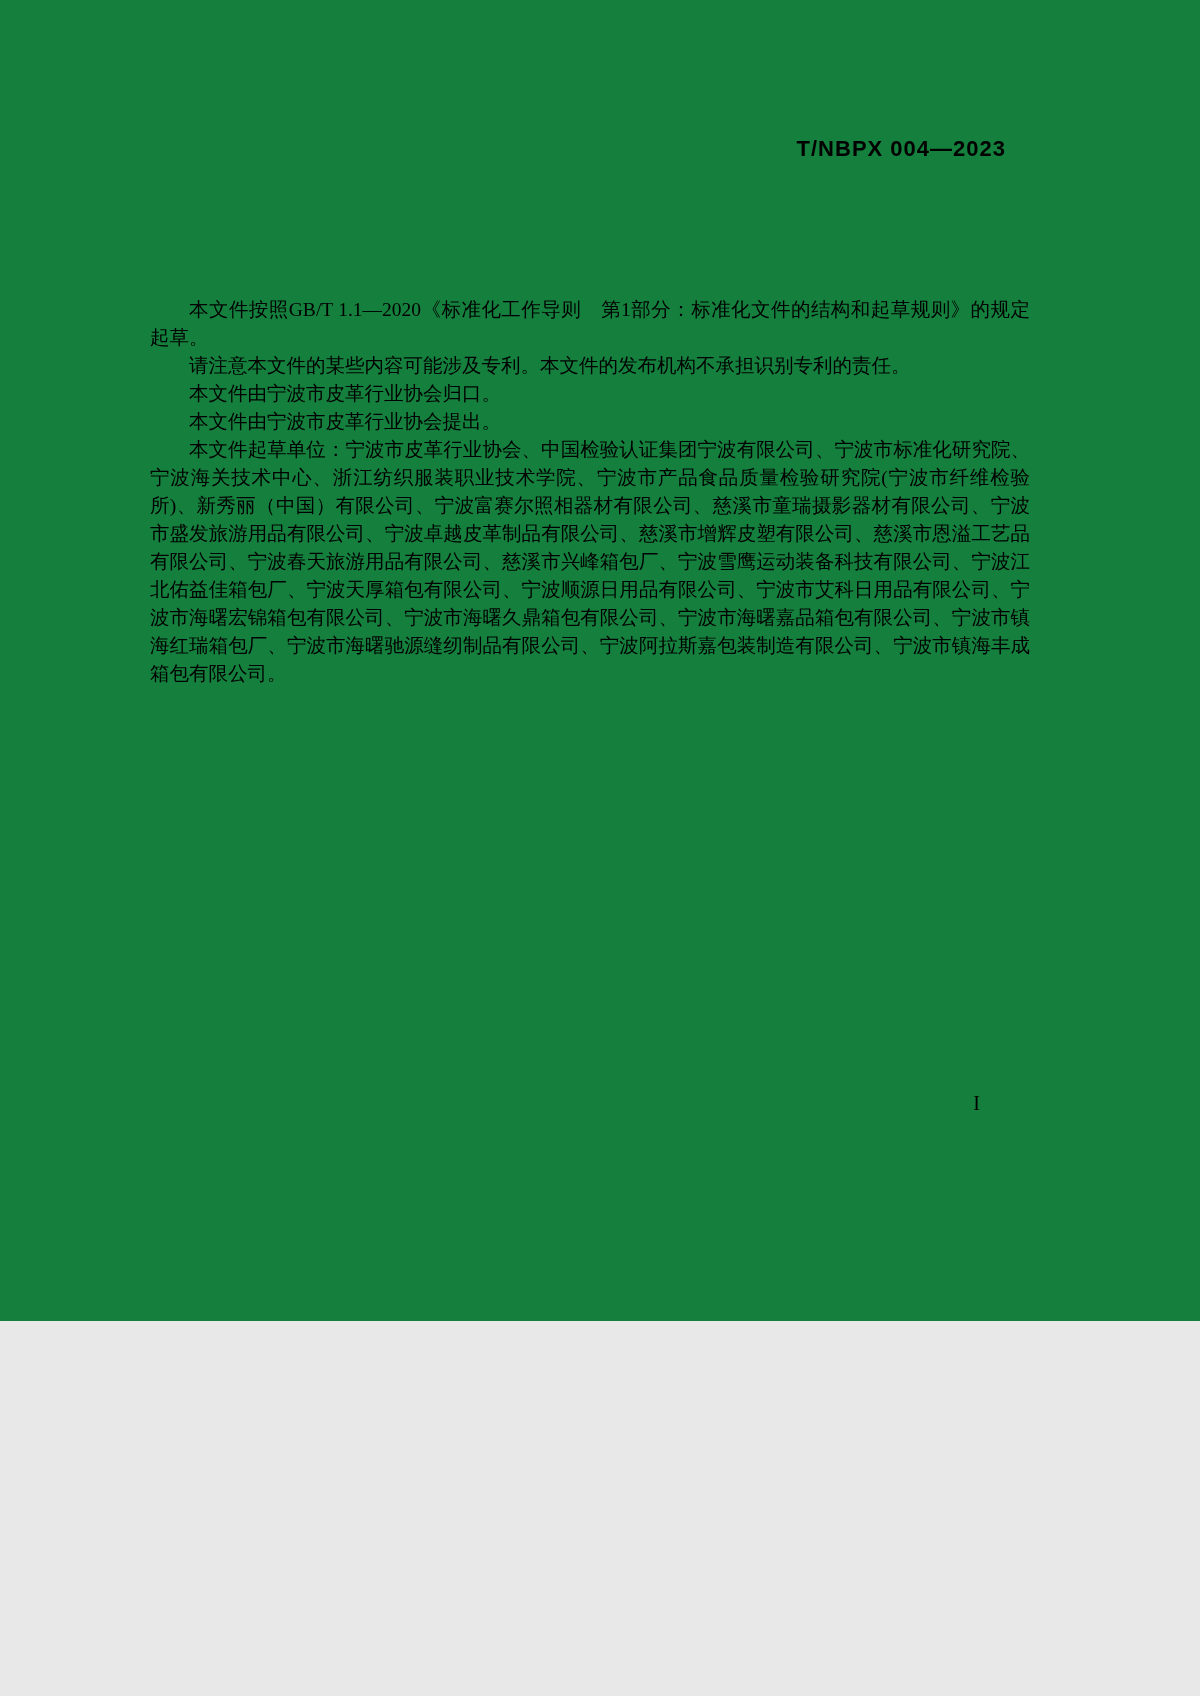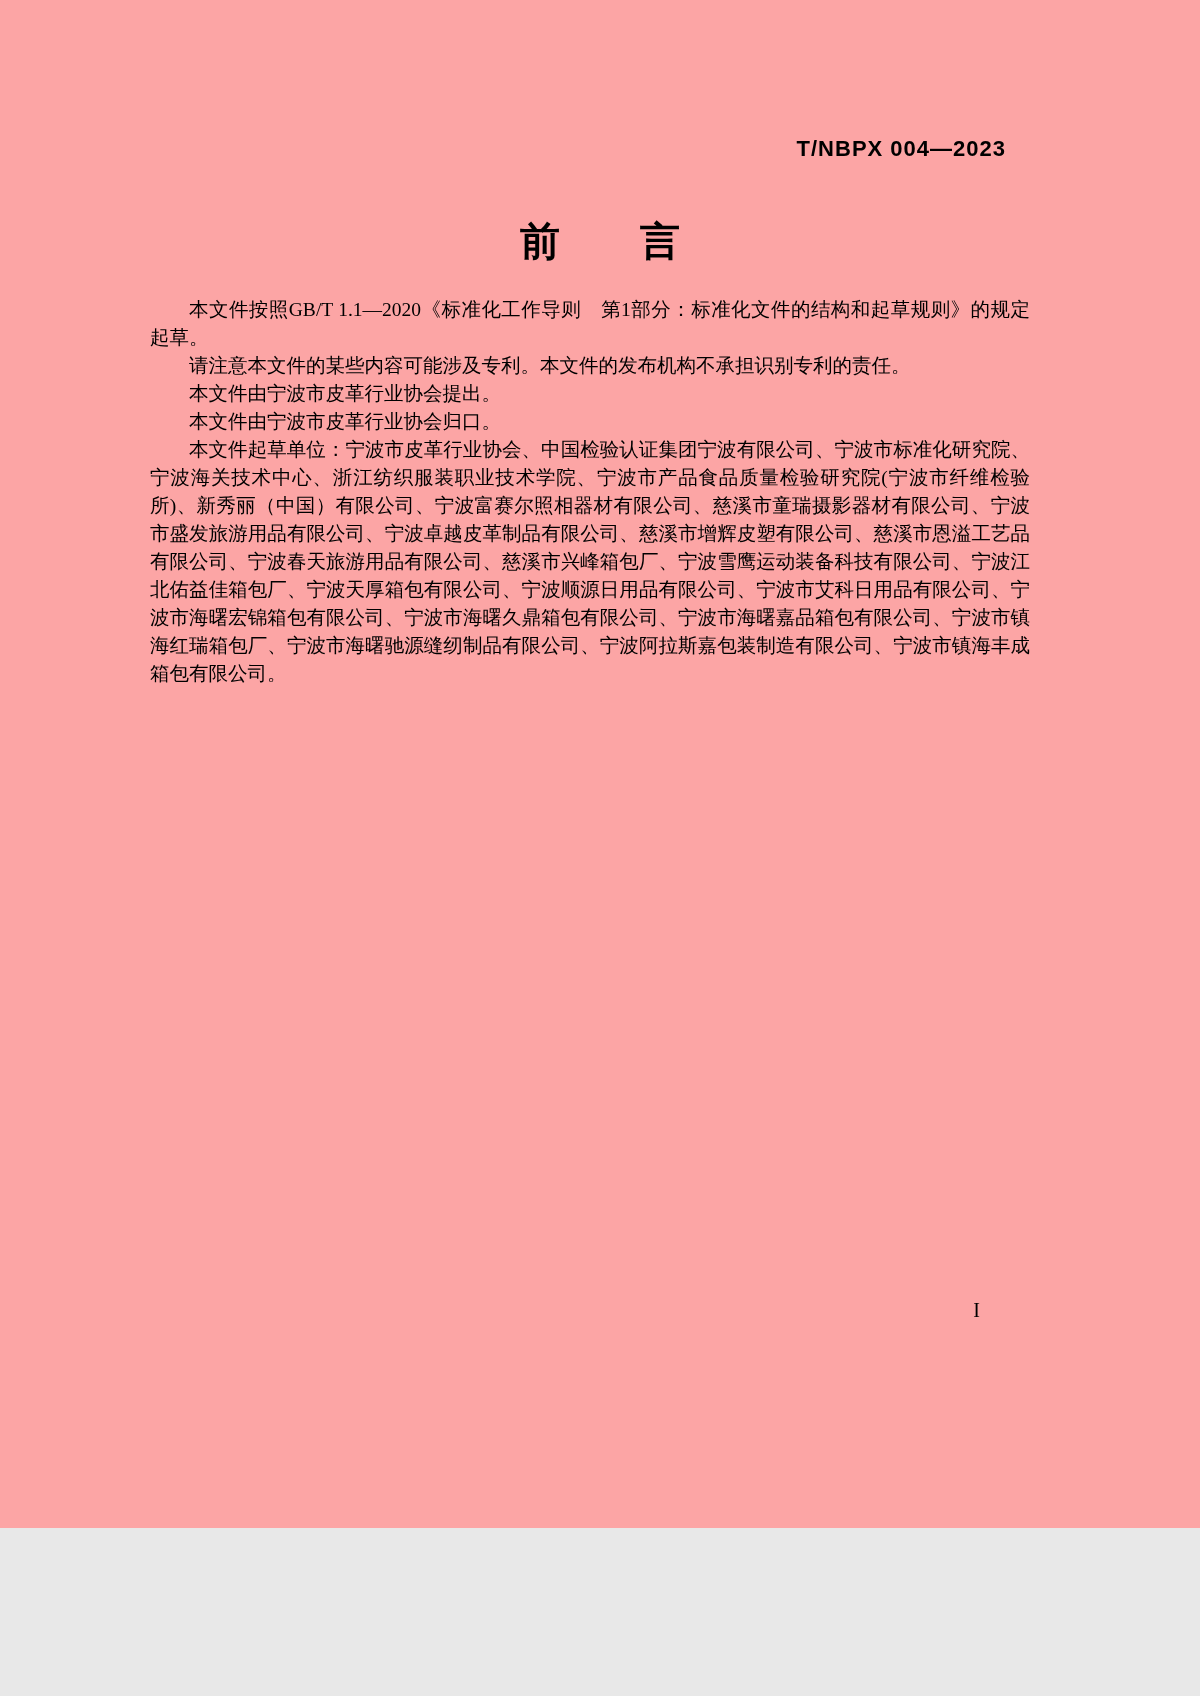--- a/index.html
+++ b/index.html
@@ -3,23 +3,23 @@
 <meta charset="utf-8">
 <style>
   html, body {
     margin: 0;
     padding: 0;
     background: #e8e8e8;
   }
   .page {
     position: relative;
     width: 1200px;
-    height: 1528px;
+    height: 1321px;
     margin: 0 auto;
-    background: #fca5a5;
+    background: #15803d;
     color: #000000;
     font-family: "Liberation Serif", "DejaVu Serif", serif;
     overflow: hidden;
   }
   .doc-number {
     position: absolute;
     top: 136px;
     right: 194px;
     font-family: "Liberation Sans", "DejaVu Sans", sans-serif;
     font-size: 22px;
@@ -59,25 +59,24 @@
     font-size: 20px;
   }
 </style>
 </head>
 <body>
 
 <div class="page">
 
   <div class="doc-number">T/NBPX 004—2023</div>
 
-  <h1 class="doc-title">前　　言</h1>
 
   <div class="foreword">
     <p>本文件按照GB/T 1.1—2020《标准化工作导则　第1部分：标准化文件的结构和起草规则》的规定起草。</p>
     <p>请注意本文件的某些内容可能涉及专利。本文件的发布机构不承担识别专利的责任。</p>
+    <p>本文件由宁波市皮革行业协会归口。</p>
     <p>本文件由宁波市皮革行业协会提出。</p>
-    <p>本文件由宁波市皮革行业协会归口。</p>
     <p>本文件起草单位：宁波市皮革行业协会、中国检验认证集团宁波有限公司、宁波市标准化研究院、宁波海关技术中心、浙江纺织服装职业技术学院、宁波市产品食品质量检验研究院(宁波市纤维检验所)、新秀丽（中国）有限公司、宁波富赛尔照相器材有限公司、慈溪市童瑞摄影器材有限公司、宁波市盛发旅游用品有限公司、宁波卓越皮革制品有限公司、慈溪市增辉皮塑有限公司、慈溪市恩溢工艺品有限公司、宁波春天旅游用品有限公司、慈溪市兴峰箱包厂、宁波雪鹰运动装备科技有限公司、宁波江北佑益佳箱包厂、宁波天厚箱包有限公司、宁波顺源日用品有限公司、宁波市艾科日用品有限公司、宁波市海曙宏锦箱包有限公司、宁波市海曙久鼎箱包有限公司、宁波市海曙嘉品箱包有限公司、宁波市镇海红瑞箱包厂、宁波市海曙驰源缝纫制品有限公司、宁波阿拉斯嘉包装制造有限公司、宁波市镇海丰成箱包有限公司。</p>
   </div>
 
   <div class="page-number">I</div>
 
 </div>
 
 </body></html>

